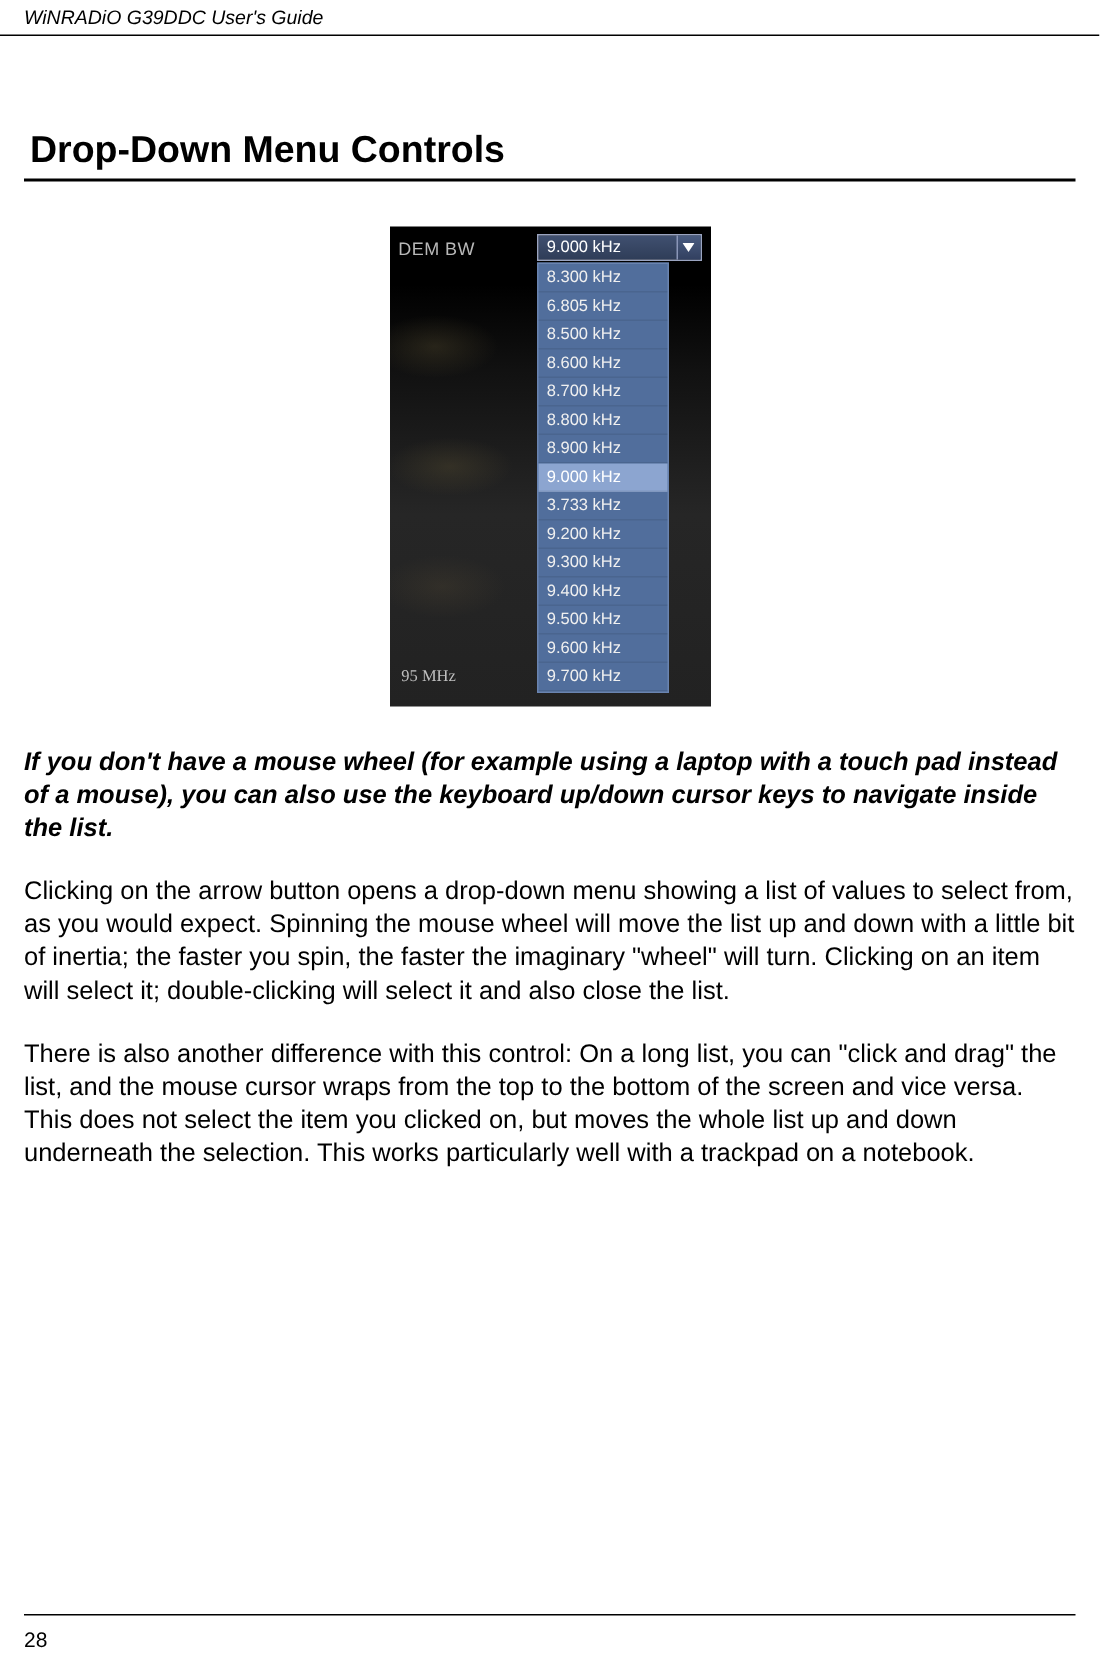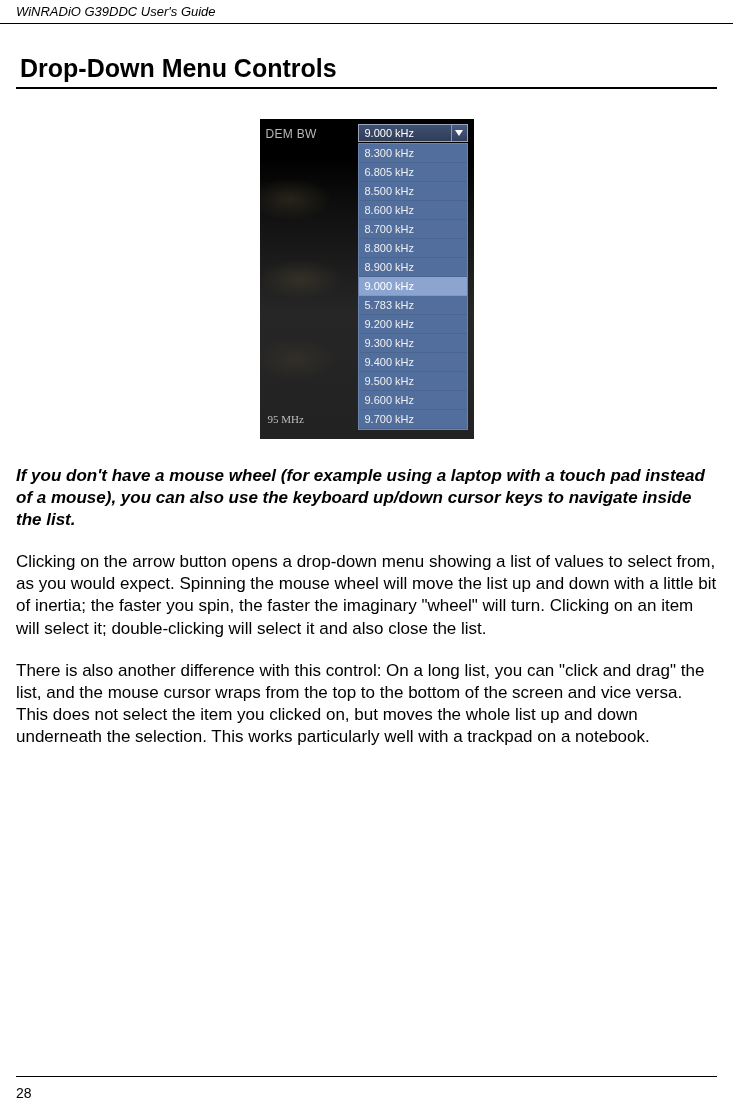--- a/index.html
+++ b/index.html
@@ -23,20 +23,21 @@
       border-bottom: 1px solid #000;
     }
     .content {
       padding: 30px 16px 0 16px;
     }
     .section-title {
       font-size: 25px;
       font-weight: bold;
       margin-bottom: 4px;
       padding-left: 4px;
+      margin-top: 32px;
     }
     .section-divider {
       border-bottom: 2px solid #000;
       margin-bottom: 30px;
     }
     .para {
       font-size: 17px;
       line-height: 1.3;
       margin-bottom: 20px;
     }
@@ -96,21 +97,21 @@
       justify-content: center;
     }
     .ss-combo-arrow svg {
       width: 8px;
       height: 6px;
     }
     .ss-dropdown {
       position: absolute;
       top: 24px;
       left: 98px;
-      width: 110px;
+      width: 88px;
       background: #516e9c;
       border: 1px solid #6a84b0;
     }
     .ss-item {
       height: 19px;
       color: #f0f0f0;
       font-size: 11px;
       font-family: Arial, sans-serif;
       padding-left: 6px;
       display: flex;
@@ -180,21 +181,21 @@
       </div>
       <div class="ss-dropdown" id="dropdown-list">
           <div class="ss-item">8.300 kHz</div>
           <div class="ss-item">6.805 kHz</div>
           <div class="ss-item">8.500 kHz</div>
           <div class="ss-item">8.600 kHz</div>
           <div class="ss-item">8.700 kHz</div>
           <div class="ss-item">8.800 kHz</div>
           <div class="ss-item">8.900 kHz</div>
           <div class="ss-item selected">9.000 kHz</div>
-          <div class="ss-item">5.783 kHz</div>
+          <div class="ss-item">3.733 kHz</div>
           <div class="ss-item">9.200 kHz</div>
           <div class="ss-item">9.300 kHz</div>
           <div class="ss-item">9.400 kHz</div>
           <div class="ss-item">9.500 kHz</div>
           <div class="ss-item">9.600 kHz</div>
           <div class="ss-item">9.700 kHz</div>
         </div>
       <div class="ss-mhz">95 MHz</div>
     </div>
   </div>

